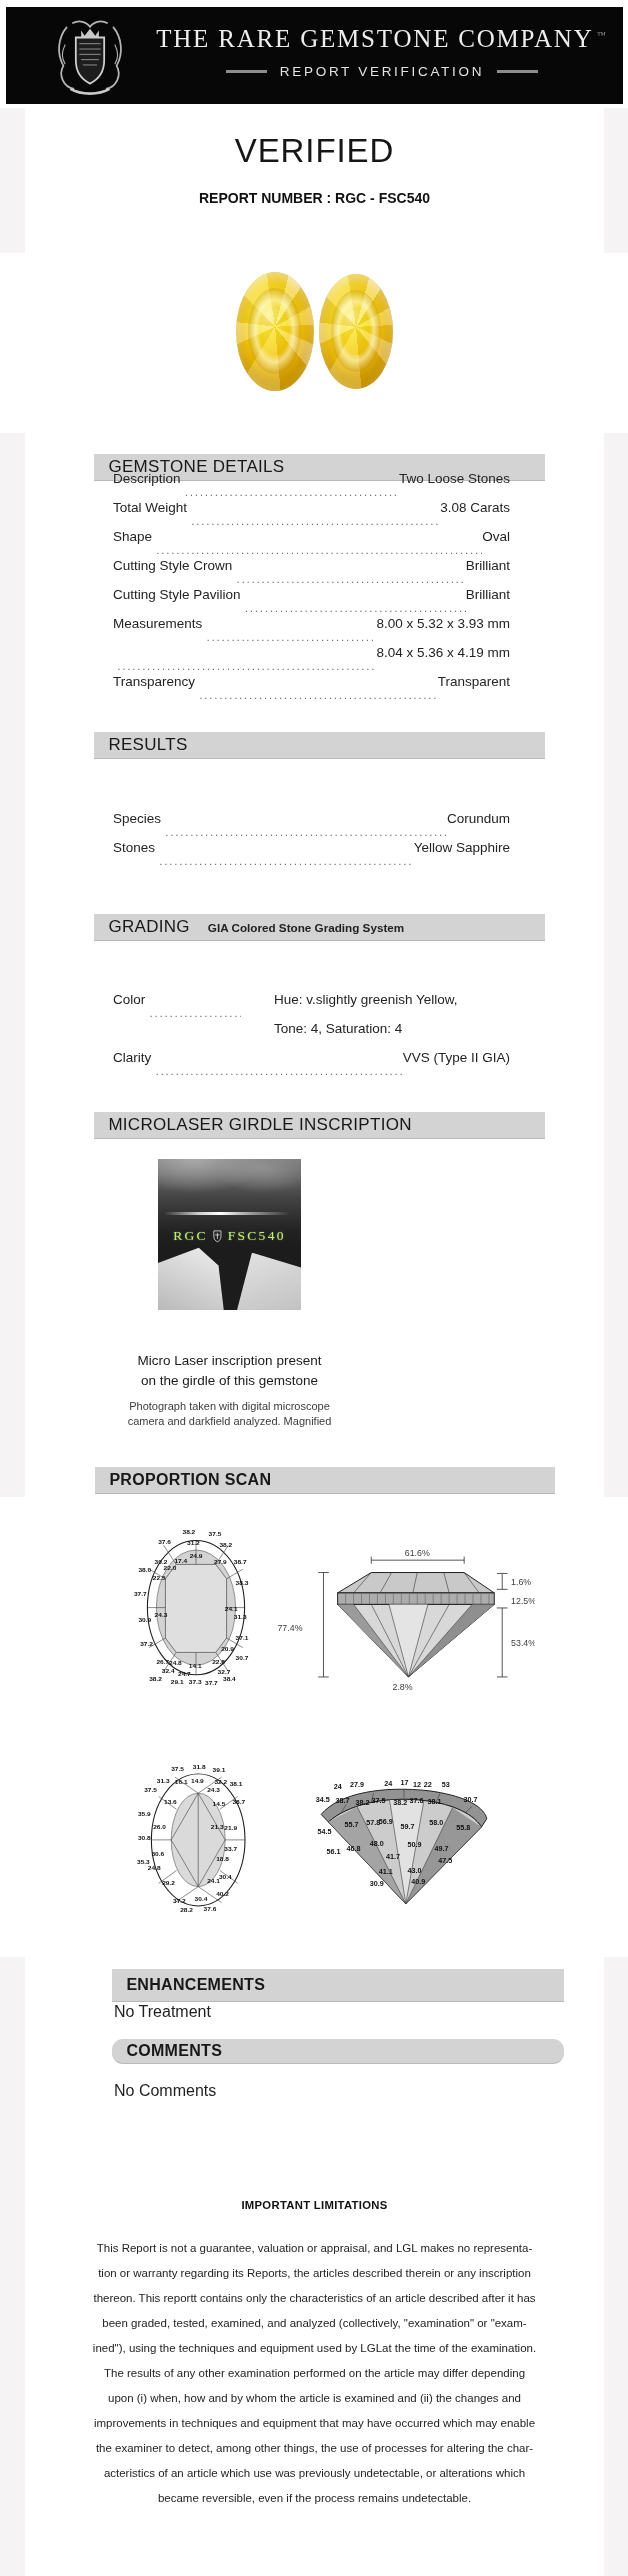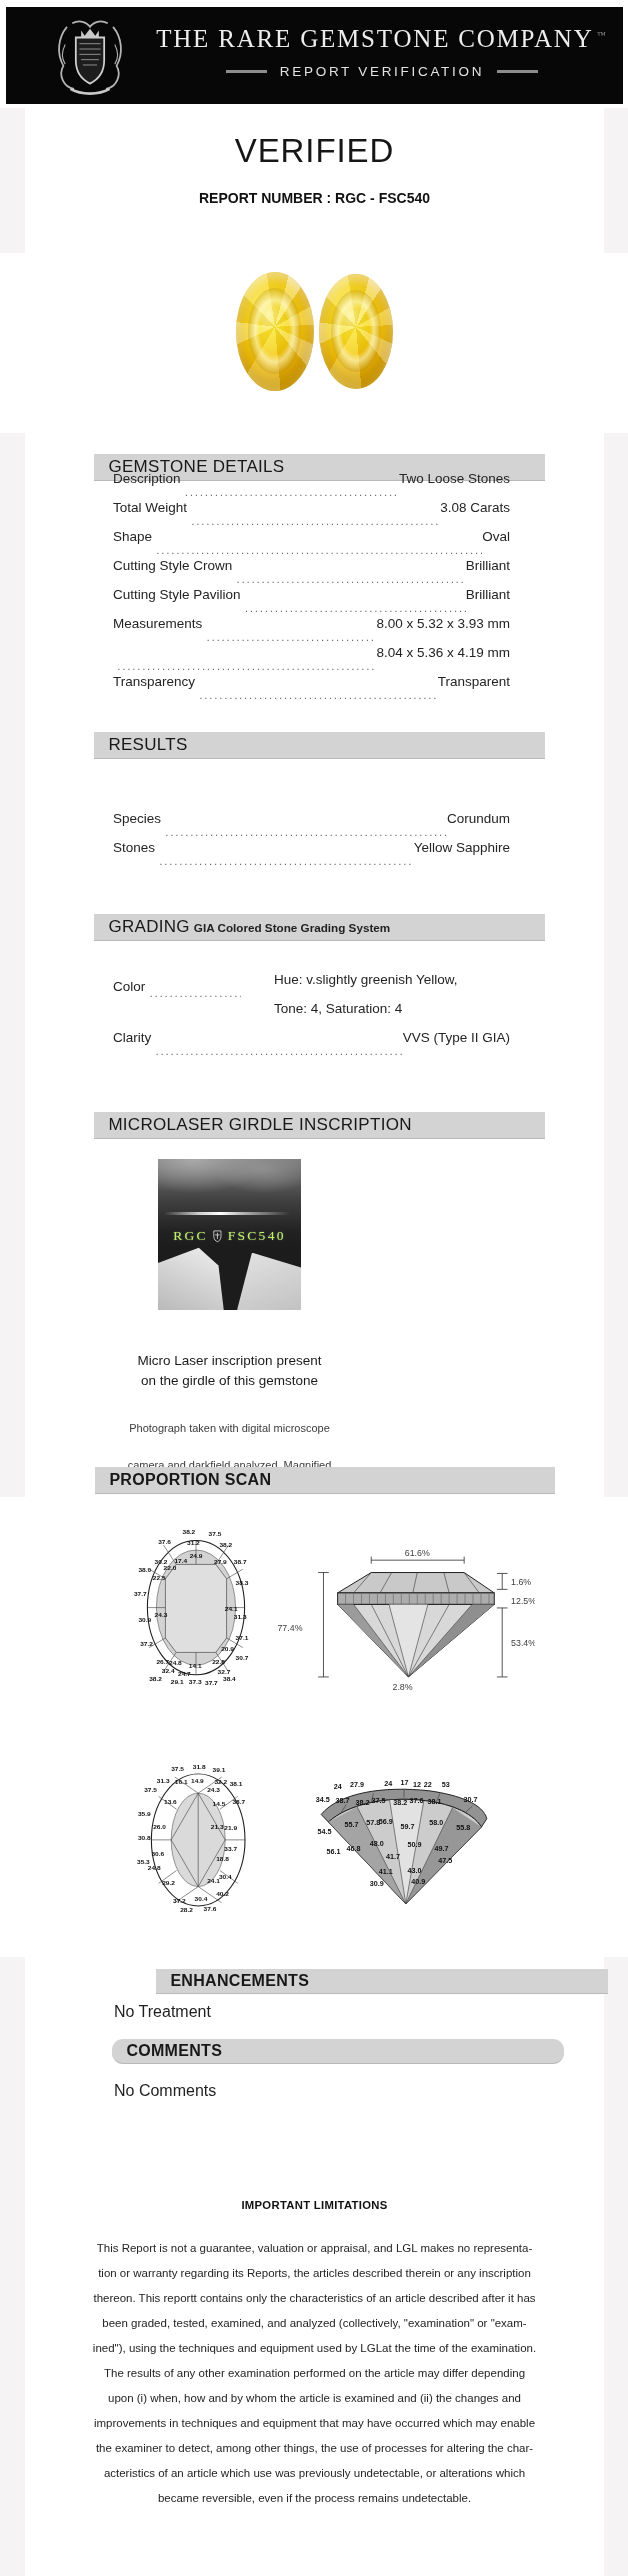--- a/index.html
+++ b/index.html
@@ -42,44 +42,44 @@
       rgba(255,246,180,.52) 300deg 336deg, rgba(206,156,0,.3) 336deg 360deg);}
   .gem::after{content:"";position:absolute;inset:14% 16%;border-radius:50%;
     background:radial-gradient(closest-side, rgba(255,255,210,.0) 55%, rgba(255,255,235,.5) 72%, rgba(170,120,0,.25) 100%);}
   #gem-left{width:78px;height:119px;}
   #gem-right{width:74px;height:115px;}
 
   
   .section-bar{position:absolute;height:27px;background:#d3d3d3;border-bottom:0.9px solid rgba(0,0,0,.12);
     display:flex;align-items:center;padding-left:14.4px;box-sizing:border-box;}
   .bar-title{font-size:17px;color:#181818;letter-spacing:0.3px;white-space:nowrap;}
-  .bar-sub{font-size:11.7px;font-weight:700;color:#222;margin-left:4px;white-space:nowrap;}
+  .bar-sub{font-size:11.7px;font-weight:700;color:#222;margin-left:18px;white-space:nowrap;}
   .bold-bar .bar-title{font-weight:700;font-size:16px;}
   #bar-details{top:454px;left:94px;width:451px;}
   #bar-results{top:732px;left:94px;width:451px;}
   #bar-grading{top:914px;left:94px;width:451px;}
   #bar-inscription{top:1112px;left:94px;width:451px;}
   #bar-proportion{top:1467px;left:95px;width:460px;}
-  #bar-enhancements{top:1969px;left:112px;width:452px;height:25px;margin-left:44px;}
+  #bar-enhancements{top:1969px;left:112px;width:452px;height:33px;}
   #bar-comments{top:2039px;left:112px;width:452px;height:25px;border-radius:11px;}
 
   
   .rows{position:absolute;left:113px;width:397px;}
   #details-rows{top:471px;}
   #results-rows{top:811px;}
   .detail-row{display:flex;align-items:baseline;height:29px;font-size:13.5px;color:#242424;}
   .dr-label{white-space:nowrap;}
   .dr-value{white-space:nowrap;text-align:right;}
   .dots{flex:1;overflow:hidden;white-space:nowrap;color:#555;font-size:10px;
     letter-spacing:2.2px;padding:0 4.5px 1.8px 4.5px;align-self:flex-end;}
   .dots::before{content:"......................................................................................................................................";}
 
   
   #grading-block{position:absolute;top:972px;left:113px;width:397px;font-size:13.5px;color:#242424;}
-  .g-row1{position:relative;height:29px;display:flex;align-items:center;}
+  .g-row1{position:relative;height:29px;display:flex;align-items:flex-start;margin-top:20px;}
   .dots-short{width:87px;overflow:hidden;white-space:nowrap;color:#555;font-size:10px;
     letter-spacing:2.2px;padding:0 4.5px 1.8px 4.5px;align-self:flex-end;flex:none;}
   .dots-short::before{content:"..............................................";}
   .g-value1{position:absolute;left:161px;top:0;white-space:nowrap;}
   .g-value2{margin-left:161px;height:29px;white-space:nowrap;}
   .g-clarity{display:flex;align-items:baseline;height:29px;}
 
   
   #girdle-photo{position:absolute;top:1159px;left:158px;width:143px;height:151px;
     background:#1c1c1c;overflow:hidden;}
@@ -94,21 +94,21 @@
     clip-path:polygon(0 100%, 0 26%, 62% 2%, 92% 30%, 100% 100%);}
   .gp-facet-r{position:absolute;bottom:0;right:0;width:52%;height:38%;
     background:linear-gradient(160deg,#e4e4e4,#c2c2c2);
     clip-path:polygon(14% 100%, 34% 0, 100% 26%, 100% 100%);}
   .gp-text{position:absolute;top:46%;left:0;right:0;display:flex;justify-content:center;
     align-items:center;gap:4.5px;font-family:"Liberation Serif",serif;font-size:13.5px;
     letter-spacing:2.3px;color:#bef264;text-shadow:0 0 1.8px rgba(255,255,255,.35);}
   #captions{position:absolute;top:1351px;left:94px;width:271px;text-align:center;}
   .cap-main{font-size:13.5px;line-height:1.45;color:#1b1b1b;}
   #notes{position:absolute;top:1399px;left:94px;width:271px;text-align:center;}
-  .cap-note{font-size:11px;line-height:1.4;color:#3c3c3c;margin-top:22px;}
+  .cap-note{font-size:11px;line-height:1.4;color:#3c3c3c;}
 
   
   .prop-svg{position:absolute;}
   #svg-crown{top:1526px;left:133px;width:126px;height:164px;}
   #svg-profile{top:1546px;left:273px;width:262px;height:146px;}
   #svg-pav-oval{top:1761px;left:137px;width:126px;height:161px;}
   #svg-pav-3d{top:1779px;left:314px;width:180px;height:135px;}
   .prop-svg .facet{stroke:#3c3c3c;stroke-width:.7;}
   .prop-svg .outline{stroke:#1c1c1c;stroke-width:1.2;fill:none;}
   g[data-labels] text{font-size:7.3px;font-weight:700;fill:#101010;

